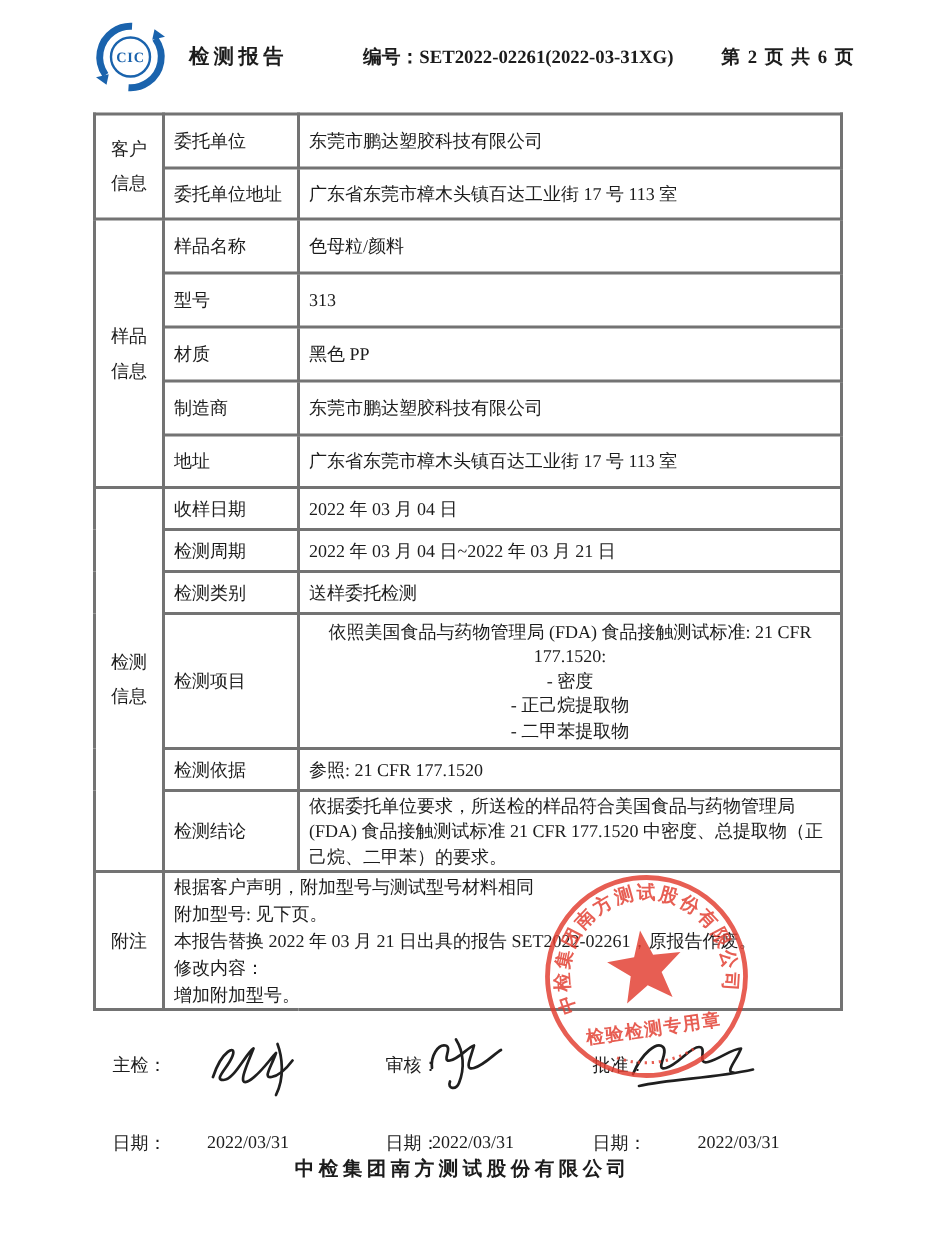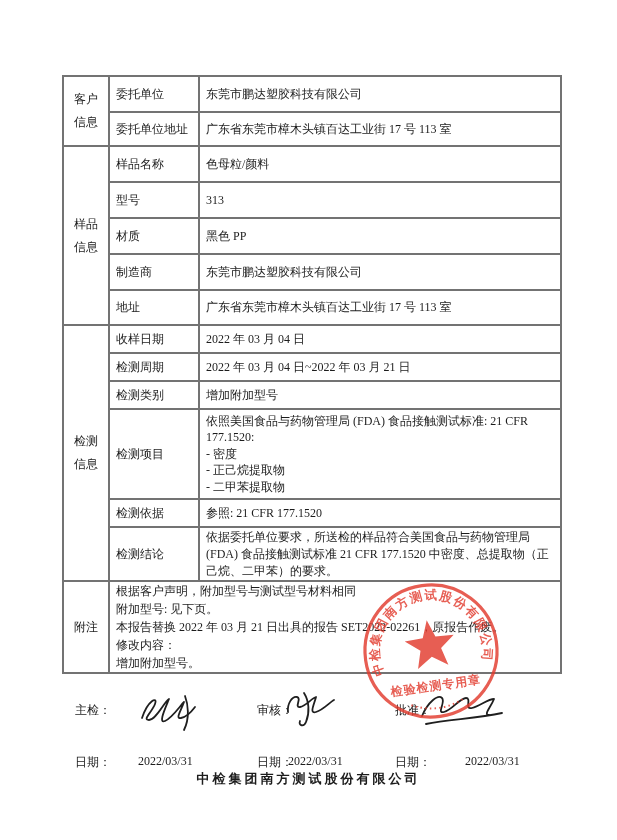--- a/index.html
+++ b/index.html
@@ -15,21 +15,21 @@
   .page-info{font-weight:bold;font-size:12.5px;margin-left:auto;letter-spacing:1px;white-space:nowrap;}
   
   table.main{position:absolute;left:62px;top:75px;width:498px;border-collapse:collapse;table-layout:fixed;}
   table.main td{border:2px solid #737373;font-size:12px;padding:0 6px;vertical-align:middle;overflow:hidden;}
   td.group{width:34px;text-align:center;line-height:1.9;padding:2px 9px;}
   td.flabel{width:78px;padding-left:9px;}
   td.fvalue{padding-left:14px;padding-right:8px;}
   tr.h34 td{height:34px;} tr.h33 td{height:33px;} tr.h32 td{height:32px;} tr.h26 td{height:26px;}
   tr.h88 td{height:88px;} tr.h52 td{height:52px;} tr.h86 td{height:86px;}
   .ml{line-height:16.6px;padding:3px 0;}
-  .ml div{white-space:pre-wrap;}
+  .ml div{white-space:pre-wrap;text-align:center;}
   .concl{line-height:17px;margin-left:39px;}
   .note-cell{vertical-align:middle;margin-left:24px;}
   .note-lines{line-height:18px;}
   
   .sig-row{position:absolute;left:62px;top:688px;width:498px;height:46px;font-size:12px;text-decoration:underline;}
   .sig-row .lab,.date-row .lab{position:absolute;top:14px;white-space:nowrap;}
   .sig-row svg{position:absolute;top:0;}
   .date-row{position:absolute;left:62px;top:740px;width:498px;height:20px;font-size:12px;}
   .date-row .val{position:absolute;top:14px;white-space:nowrap;}
   .l1{left:13px;} .l2{left:168px;margin-left:27px;} .l3{left:333px;}
@@ -41,20 +41,32 @@
   .footer-company{font-weight:bold;font-size:13px;letter-spacing:3px;}
   .footer-line{font-size:11.5px;margin-top:4px;}
   .footer a{color:#0000cc;text-decoration:underline;}
   .sig-ink{stroke:#1f1f1f;stroke-width:1.8;fill:none;stroke-linecap:round;stroke-linejoin:round;}
 </style>
 </head>
 <body>
 
 <div class="page">
 
+  <div class="hdr">
+    <svg class="logo" viewBox="0 0 50 50">
+      <circle cx="25" cy="25" r="20.5" fill="none" stroke="#1a63ad" stroke-width="4.6" stroke-dasharray="46 18" transform="rotate(-35 25 25)"></circle>
+      <polygon points="41,6.5 48,11.5 39.5,13.5" fill="#1a63ad"></polygon>
+      <polygon points="9,43.5 2,38.5 10.5,36.5" fill="#1a63ad"></polygon>
+      <circle cx="25" cy="25" r="13" fill="#ffffff" stroke="#1a63ad" stroke-width="1.6"></circle>
+      <text x="25" y="28.5" text-anchor="middle" font-size="9.5" font-weight="bold" fill="#1a63ad" letter-spacing="0.5">CIC</text>
+    </svg>
+    <span class="doc-title">检测报告</span>
+    <span class="report-no"><span>编号：</span><span>SET2022-02261(2022-03-31XG)</span></span>
+    <span class="page-info">第 2 页 共 6 页</span>
+  </div>
 
   <table class="main">
     <colgroup>
         <col style="width:46px">
         <col style="width:90px">
         <col style="width:362px">
       </colgroup>
 
     <tbody>
         <tr class="h34">
@@ -93,21 +105,21 @@
       <td class="group" rowspan="6">检测信息</td>
       <td class="flabel">收样日期</td>
       <td class="fvalue">2022 年 03 月 04 日</td>
     </tr>
     <tr class="h26">
       <td class="flabel">检测周期</td>
       <td class="fvalue">2022 年 03 月 04 日~2022 年 03 月 21 日</td>
     </tr>
     <tr class="h26">
       <td class="flabel">检测类别</td>
-      <td class="fvalue">增加附加型号</td>
+      <td class="fvalue">送样委托检测</td>
     </tr>
     <tr class="h88">
       <td class="flabel">检测项目</td>
       <td class="fvalue ml">
         <div>依照美国食品与药物管理局 (FDA) 食品接触测试标准: 21 CFR 177.1520:</div>
         <div>- 密度</div>
         <div>- 正己烷提取物</div>
         <div>- 二甲苯提取物</div>
       </td>
     </tr>

